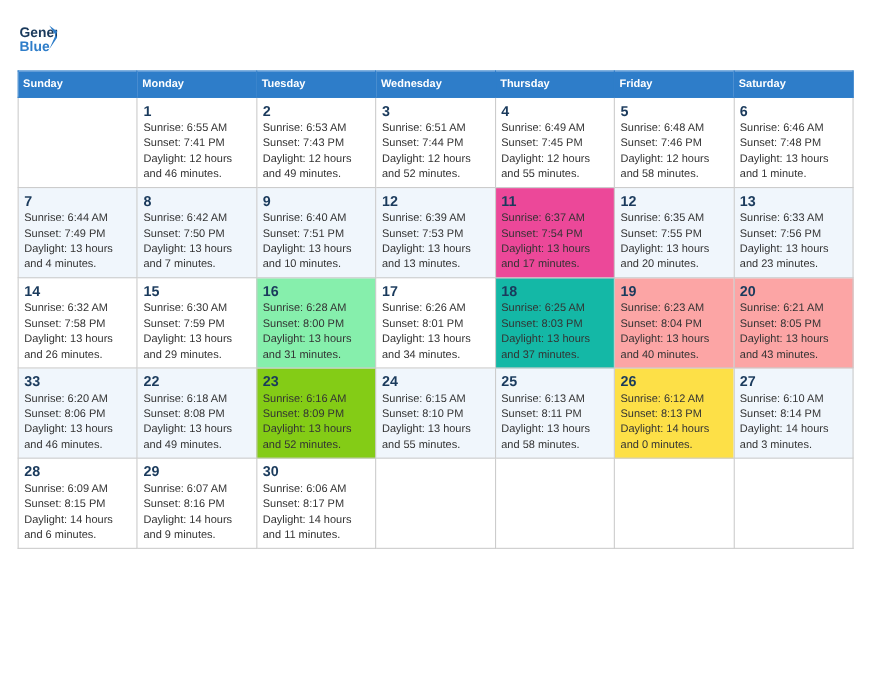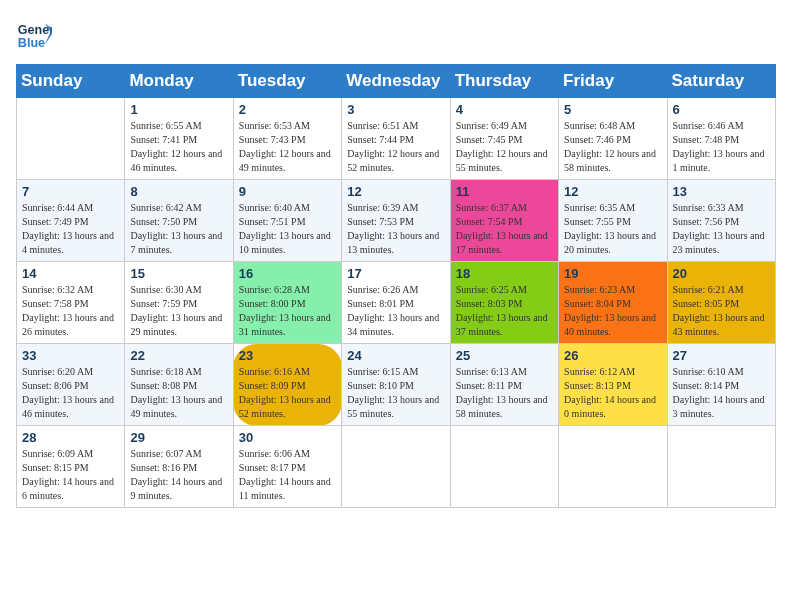--- a/index.html
+++ b/index.html
@@ -38,21 +38,21 @@
       color: #333;
     }
     table {
       width: 100%;
       border-collapse: collapse;
       table-layout: fixed;
     }
     th {
       background: #2e7dc9;
       color: #fff;
-      font-size: 17px;
+      font-size: 10px;
       font-weight: bold;
       padding: 6px 4px;
       text-align: left;
       border: 1px solid #2e7dc9;
     }
     td {
       border: 1px solid #ccc;
       vertical-align: top;
       padding: 4px 5px;
       font-size: 10.5px;
@@ -63,21 +63,20 @@
       font-size: 13px;
       font-weight: bold;
       color: #1a3a5c;
       display: block;
       margin-bottom: 2px;
     }
     .day-info {
       font-size: 10px;
       color: #333;
       line-height: 1.4;
-      font-family: Liberation Serif, serif;
     }
     td.empty { background: #f9f9f9; }
     tr:nth-child(even) td { background: #f4f8fd; }
     tr:nth-child(odd) td { background: #fff; }
     th { background: #2e7dc9; }
   </style>
 </head>
 <body>
 
 <div class="header">
@@ -178,43 +177,43 @@
           <div class="day-info">Sunrise: 6:30 AM<br>Sunset: 7:59 PM<br>Daylight: 13 hours and 29 minutes.</div>
         </td>
         <td style="background: #86efac;">
           <span class="day-num">16</span>
           <div class="day-info">Sunrise: 6:28 AM<br>Sunset: 8:00 PM<br>Daylight: 13 hours and 31 minutes.</div>
         </td>
         <td style="background: rgb(255, 255, 255);">
           <span class="day-num">17</span>
           <div class="day-info">Sunrise: 6:26 AM<br>Sunset: 8:01 PM<br>Daylight: 13 hours and 34 minutes.</div>
         </td>
-        <td style="background: #84cc16;">
+        <td style="background: #14b8a6;">
           <span class="day-num">18</span>
           <div class="day-info">Sunrise: 6:25 AM<br>Sunset: 8:03 PM<br>Daylight: 13 hours and 37 minutes.</div>
         </td>
-        <td style="background: #f97316;">
+        <td style="background: #fca5a5;">
           <span class="day-num">19</span>
           <div class="day-info">Sunrise: 6:23 AM<br>Sunset: 8:04 PM<br>Daylight: 13 hours and 40 minutes.</div>
         </td>
-        <td style="background: #eab308;">
+        <td style="background: #fca5a5;">
           <span class="day-num">20</span>
           <div class="day-info">Sunrise: 6:21 AM<br>Sunset: 8:05 PM<br>Daylight: 13 hours and 43 minutes.</div>
         </td>
       </tr>
       <tr>
         <td style="background: rgb(240, 246, 252);">
           <span class="day-num">33</span>
           <div class="day-info">Sunrise: 6:20 AM<br>Sunset: 8:06 PM<br>Daylight: 13 hours and 46 minutes.</div>
         </td>
         <td style="background: rgb(240, 246, 252); margin-top: 32px;">
           <span class="day-num">22</span>
           <div class="day-info">Sunrise: 6:18 AM<br>Sunset: 8:08 PM<br>Daylight: 13 hours and 49 minutes.</div>
         </td>
-        <td style="background: #eab308; border-radius: 24px;">
+        <td style="background: #84cc16;">
           <span class="day-num">23</span>
           <div class="day-info">Sunrise: 6:16 AM<br>Sunset: 8:09 PM<br>Daylight: 13 hours and 52 minutes.</div>
         </td>
         <td style="background: rgb(240, 246, 252);">
           <span class="day-num">24</span>
           <div class="day-info">Sunrise: 6:15 AM<br>Sunset: 8:10 PM<br>Daylight: 13 hours and 55 minutes.</div>
         </td>
         <td style="background: rgb(240, 246, 252);">
           <span class="day-num">25</span>
           <div class="day-info">Sunrise: 6:13 AM<br>Sunset: 8:11 PM<br>Daylight: 13 hours and 58 minutes.</div>

